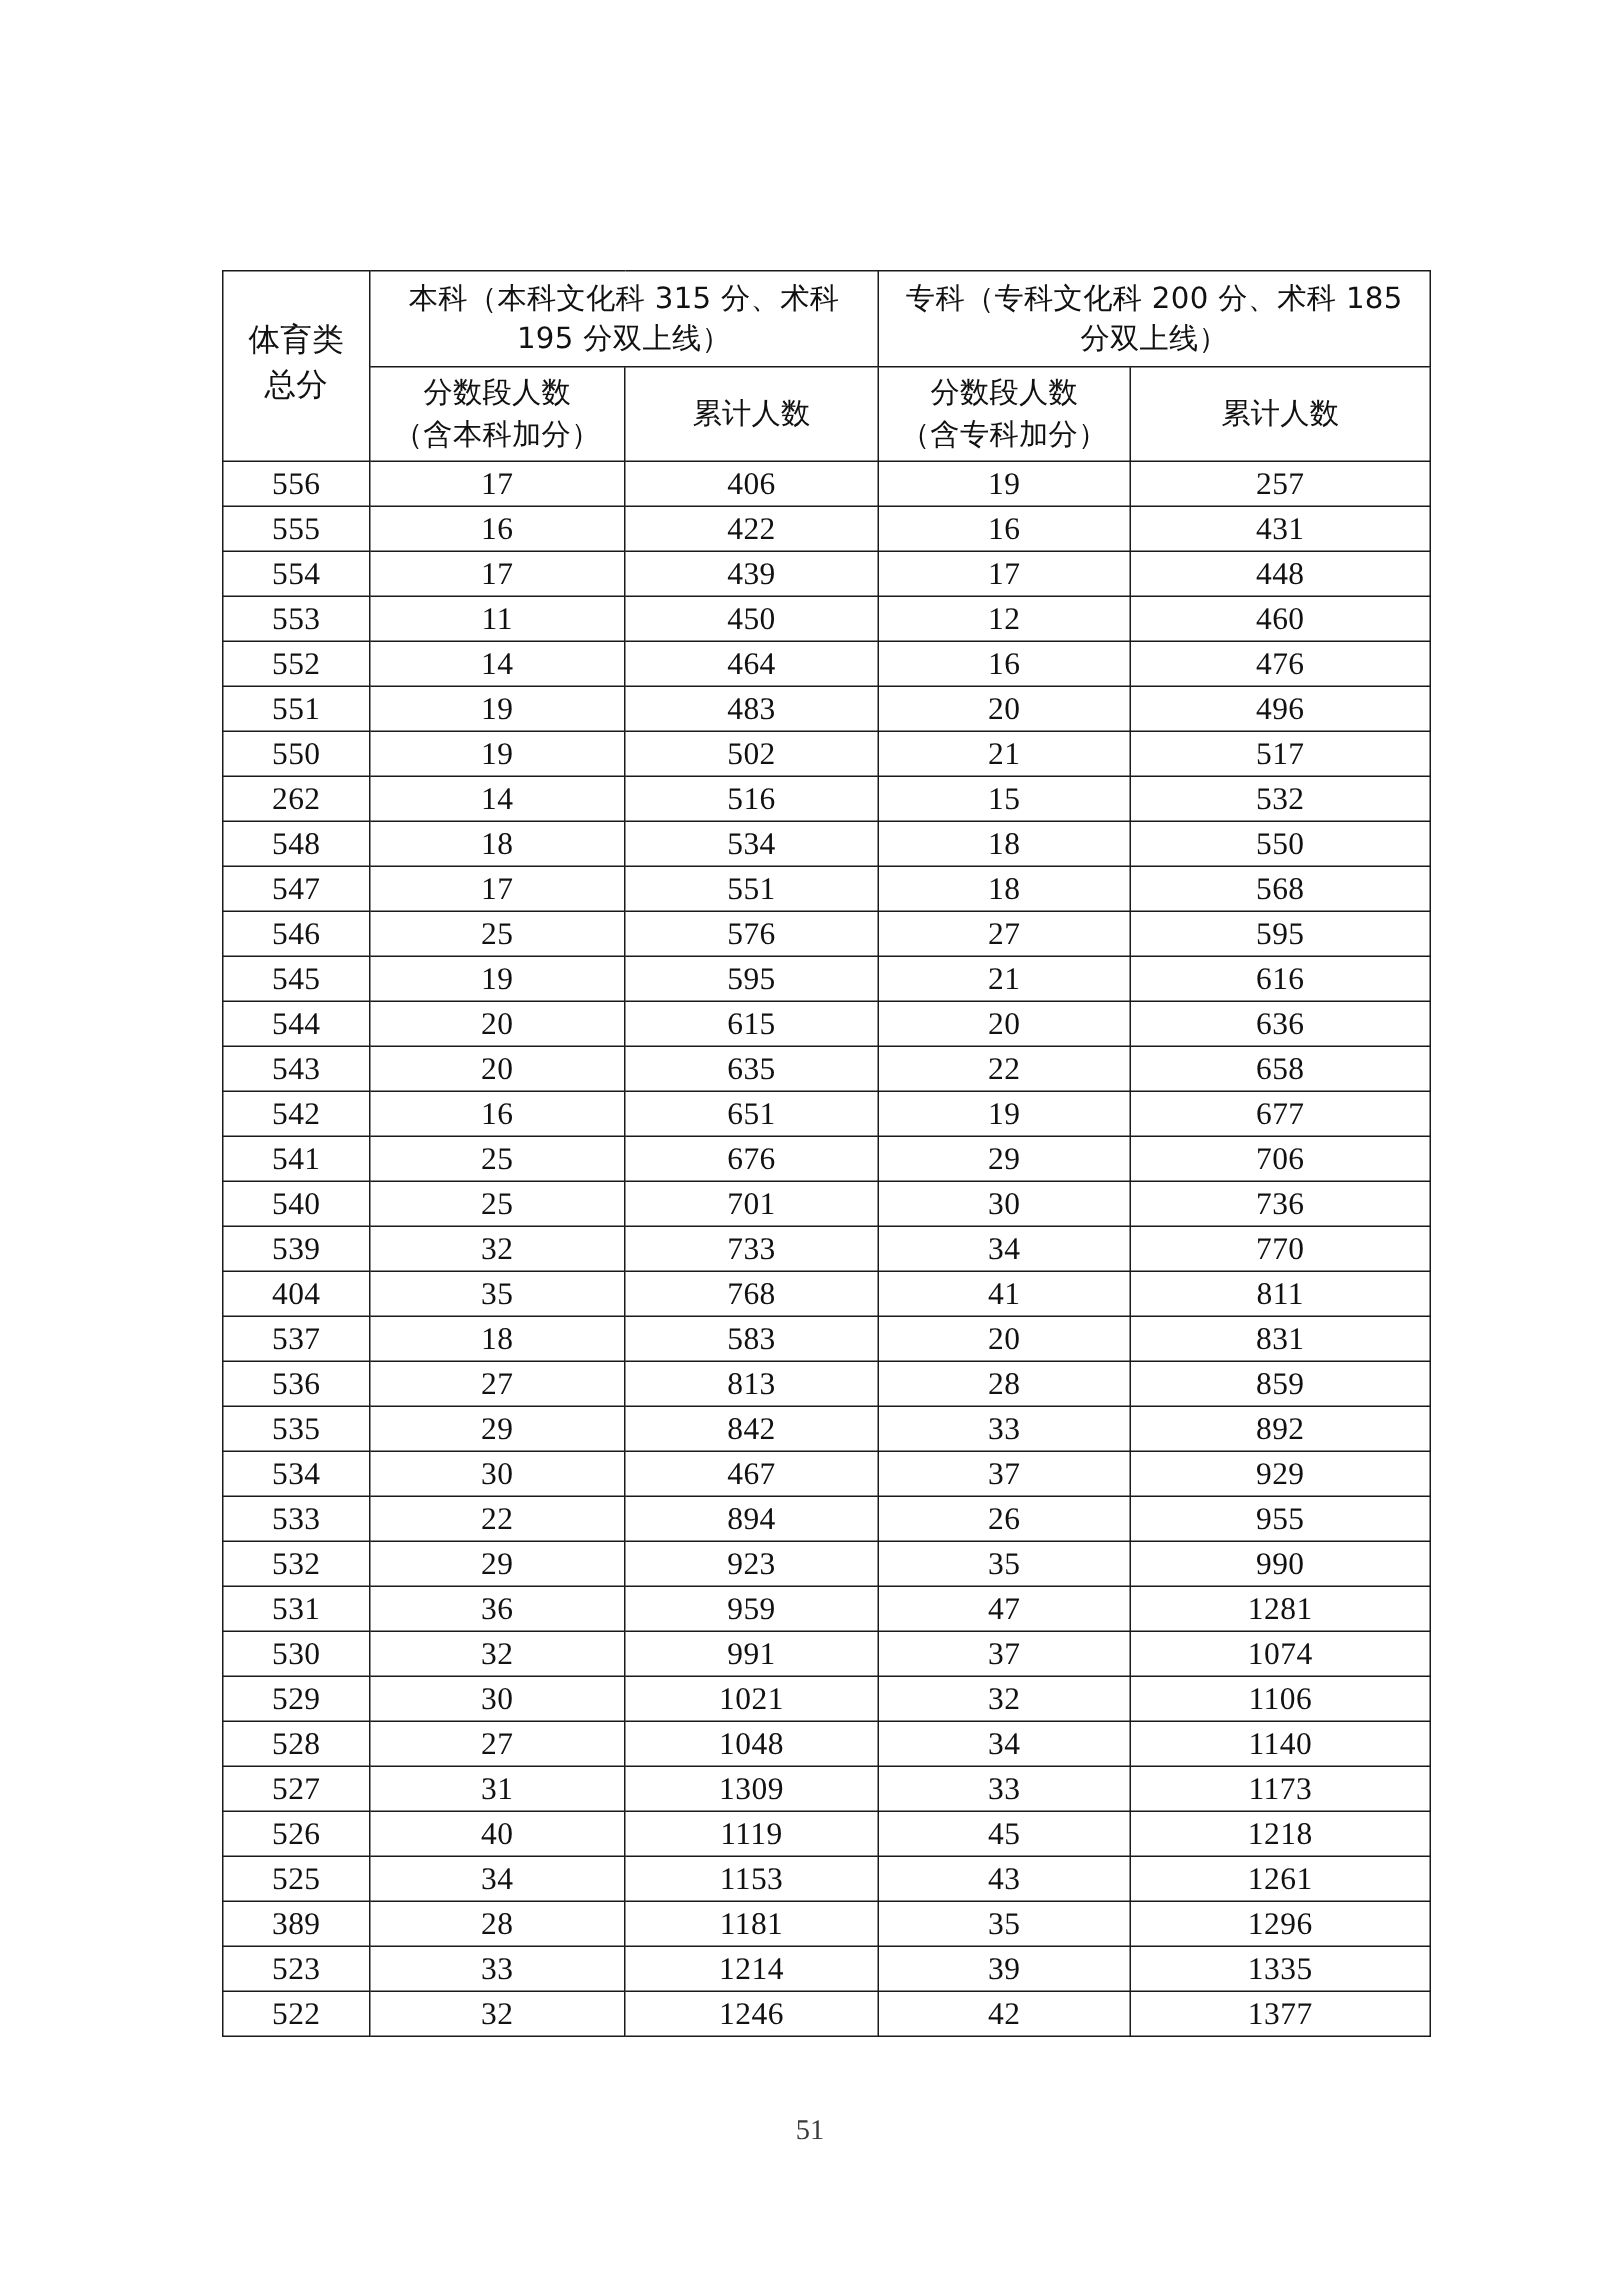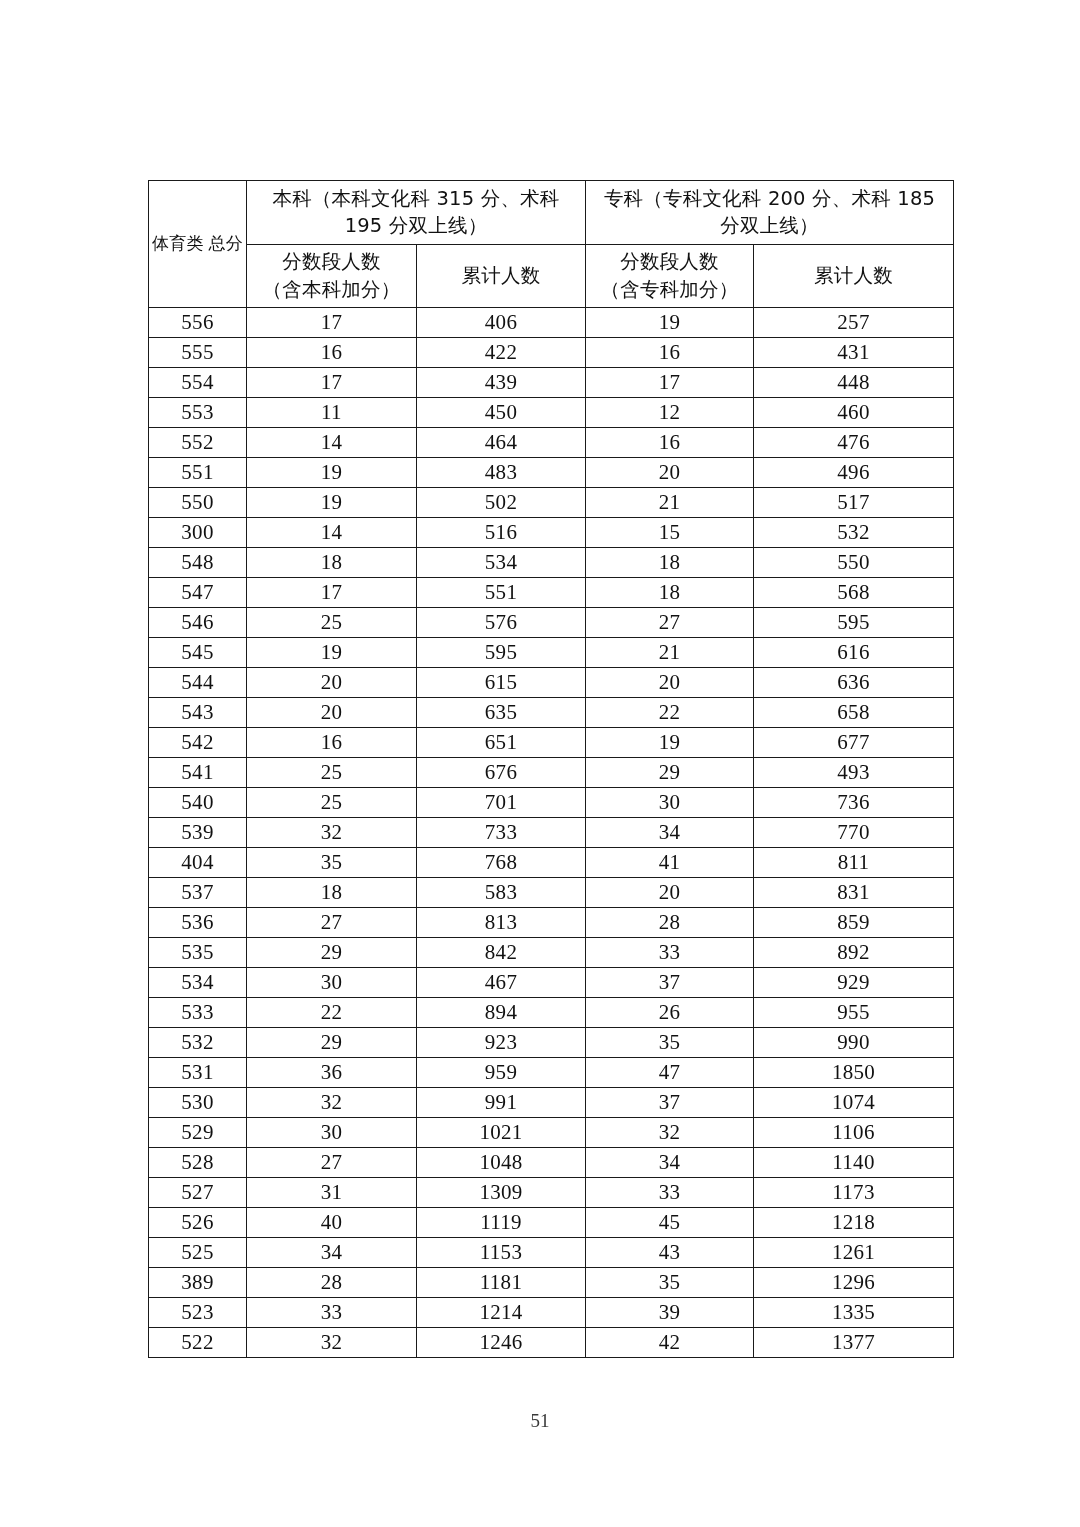--- a/index.html
+++ b/index.html
@@ -68,22 +68,22 @@
     font-family: "DejaVu Sans", "Liberation Sans", sans-serif;
     font-size: 19.5px;
     line-height: 1.42;
     font-weight: bold;
     letter-spacing: 0.2px;
     padding: 5px 4px 6px 4px;
     height: 62px;
   }
 
   .hdr-corner {
-    font-family: Liberation Sans, sans-serif;
-    font-size: 17px;
+    font-family: Liberation Mono, monospace;
+    font-size: 21px;
     line-height: 1.45;
     font-weight: bold;
     letter-spacing: 0.2px;
     height: 126px;
     padding: 0 4px;
     margin-top: 24px;
   }
 
   .hdr-sub .l1,
   .hdr-group .l1 { display: block; }
@@ -197,21 +197,21 @@
             <td class="data-cell">496</td>
           </tr>
           <tr>
             <td class="data-cell">550</td>
             <td class="data-cell">19</td>
             <td class="data-cell">502</td>
             <td class="data-cell">21</td>
             <td class="data-cell">517</td>
           </tr>
           <tr>
-            <td class="data-cell">300</td>
+            <td class="data-cell">262</td>
             <td class="data-cell">14</td>
             <td class="data-cell">516</td>
             <td class="data-cell">15</td>
             <td class="data-cell">532</td>
           </tr>
           <tr>
             <td class="data-cell">548</td>
             <td class="data-cell">18</td>
             <td class="data-cell">534</td>
             <td class="data-cell">18</td>
@@ -257,21 +257,21 @@
             <td class="data-cell">16</td>
             <td class="data-cell">651</td>
             <td class="data-cell">19</td>
             <td class="data-cell">677</td>
           </tr>
           <tr>
             <td class="data-cell">541</td>
             <td class="data-cell">25</td>
             <td class="data-cell">676</td>
             <td class="data-cell">29</td>
-            <td class="data-cell">493</td>
+            <td class="data-cell">706</td>
           </tr>
           <tr>
             <td class="data-cell">540</td>
             <td class="data-cell">25</td>
             <td class="data-cell">701</td>
             <td class="data-cell">30</td>
             <td class="data-cell">736</td>
           </tr>
           <tr>
             <td class="data-cell">539</td>
@@ -327,21 +327,21 @@
             <td class="data-cell">29</td>
             <td class="data-cell">923</td>
             <td class="data-cell">35</td>
             <td class="data-cell">990</td>
           </tr>
           <tr>
             <td class="data-cell">531</td>
             <td class="data-cell">36</td>
             <td class="data-cell">959</td>
             <td class="data-cell">47</td>
-            <td class="data-cell">1850</td>
+            <td class="data-cell">1281</td>
           </tr>
           <tr>
             <td class="data-cell">530</td>
             <td class="data-cell">32</td>
             <td class="data-cell">991</td>
             <td class="data-cell">37</td>
             <td class="data-cell">1074</td>
           </tr>
           <tr>
             <td class="data-cell">529</td>

